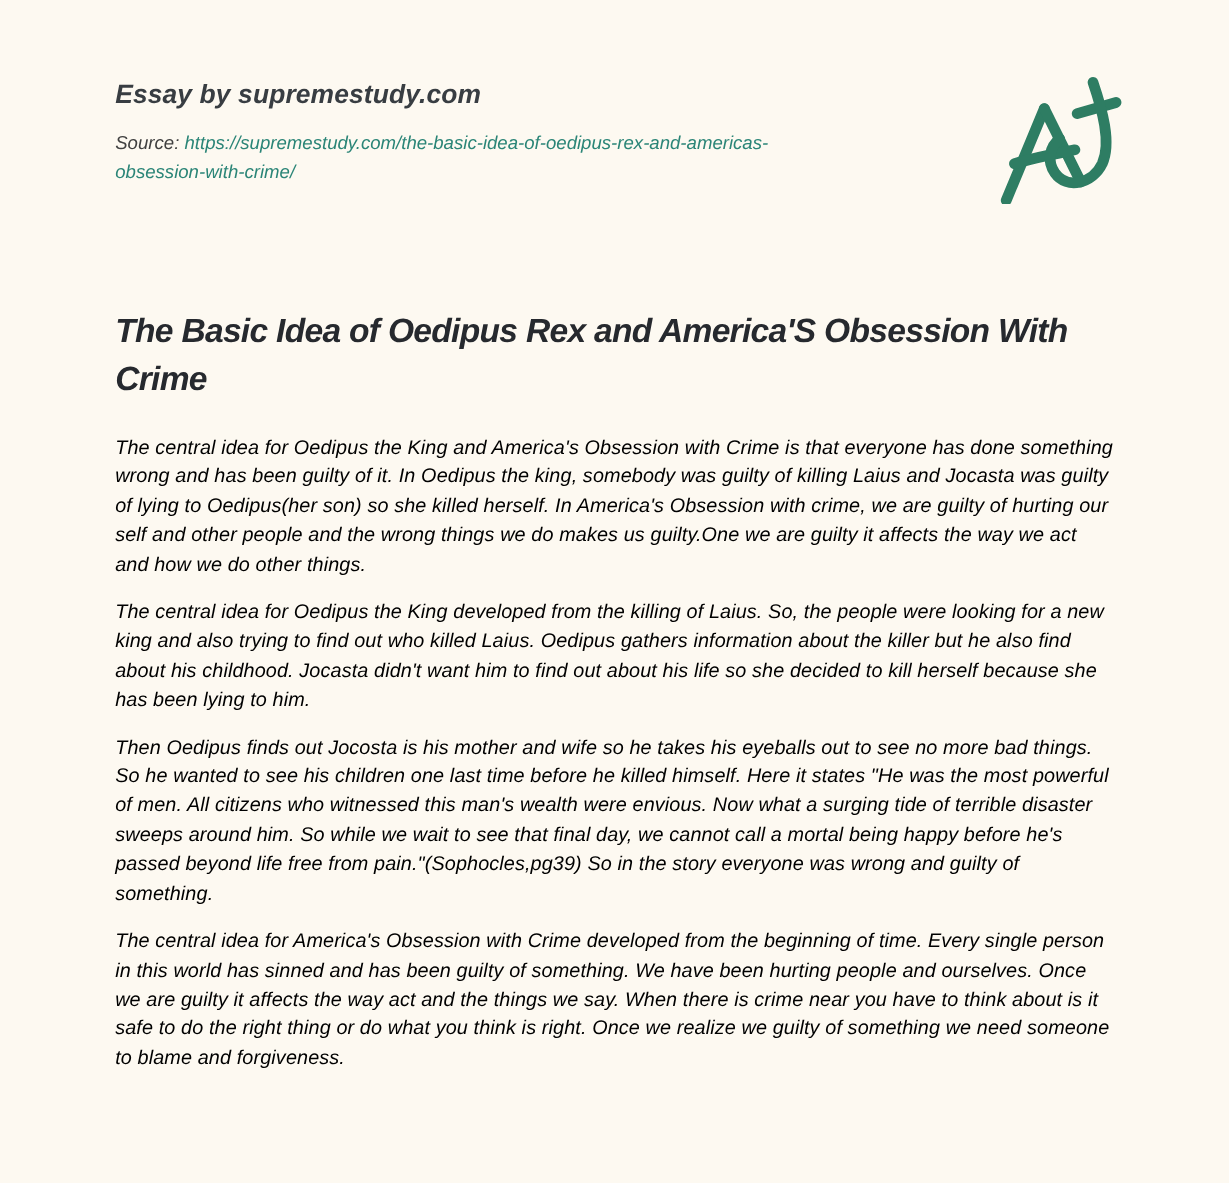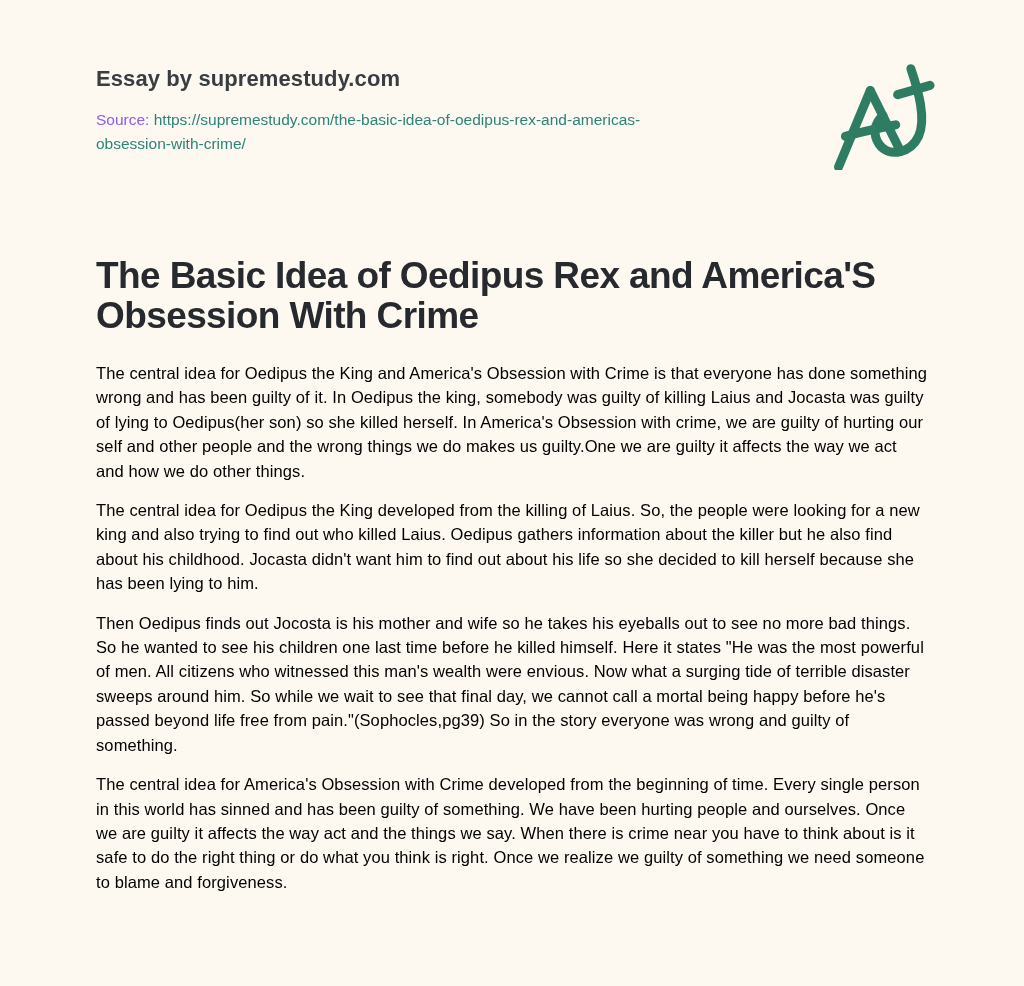--- a/index.html
+++ b/index.html
@@ -6,51 +6,52 @@
   html, body {
     width: 1024px; height: 986px;
     background: #fdf9f1;
     font-family: "Liberation Sans", sans-serif;
     overflow: hidden;
   }
   .page {
     position: relative;
     width: 1024px; height: 934px;
     padding: 66px 96px 0 96px;
+    font-style: italic;
   }
   .essay-header-title {
     font-size: 22px;
     font-weight: 700;
     color: #383d42;
     letter-spacing: 0.1px;
   }
   .source-line {
     margin-top: 16px;
     max-width: 615px;
     font-size: 15.5px;
     line-height: 24px;
     word-break: break-word;
   }
-  .source-label { color: #8b5cf6; }
+  .source-label { color: #404040; }
   .source-link {
     color: #2b8577;
     text-decoration: none;
     cursor: pointer;
     margin-top: 16px;
   }
   .logo {
     position: absolute;
     top: 60px;
     right: 88px;
     width: 114px;
     height: 110px;
   }
   .article-title {
     margin-top: 100px;
-    font-size: 37px;
+    font-size: 28px;
     font-weight: 700;
     letter-spacing: -0.6px;
     line-height: 40px;
     color: #26292e;
     max-width: 832px;
   }
   .article-body { margin-top: 25px; max-width: 832px; }
   .article-body p {
     font-size: 16.5px;
     line-height: 24.4px;

